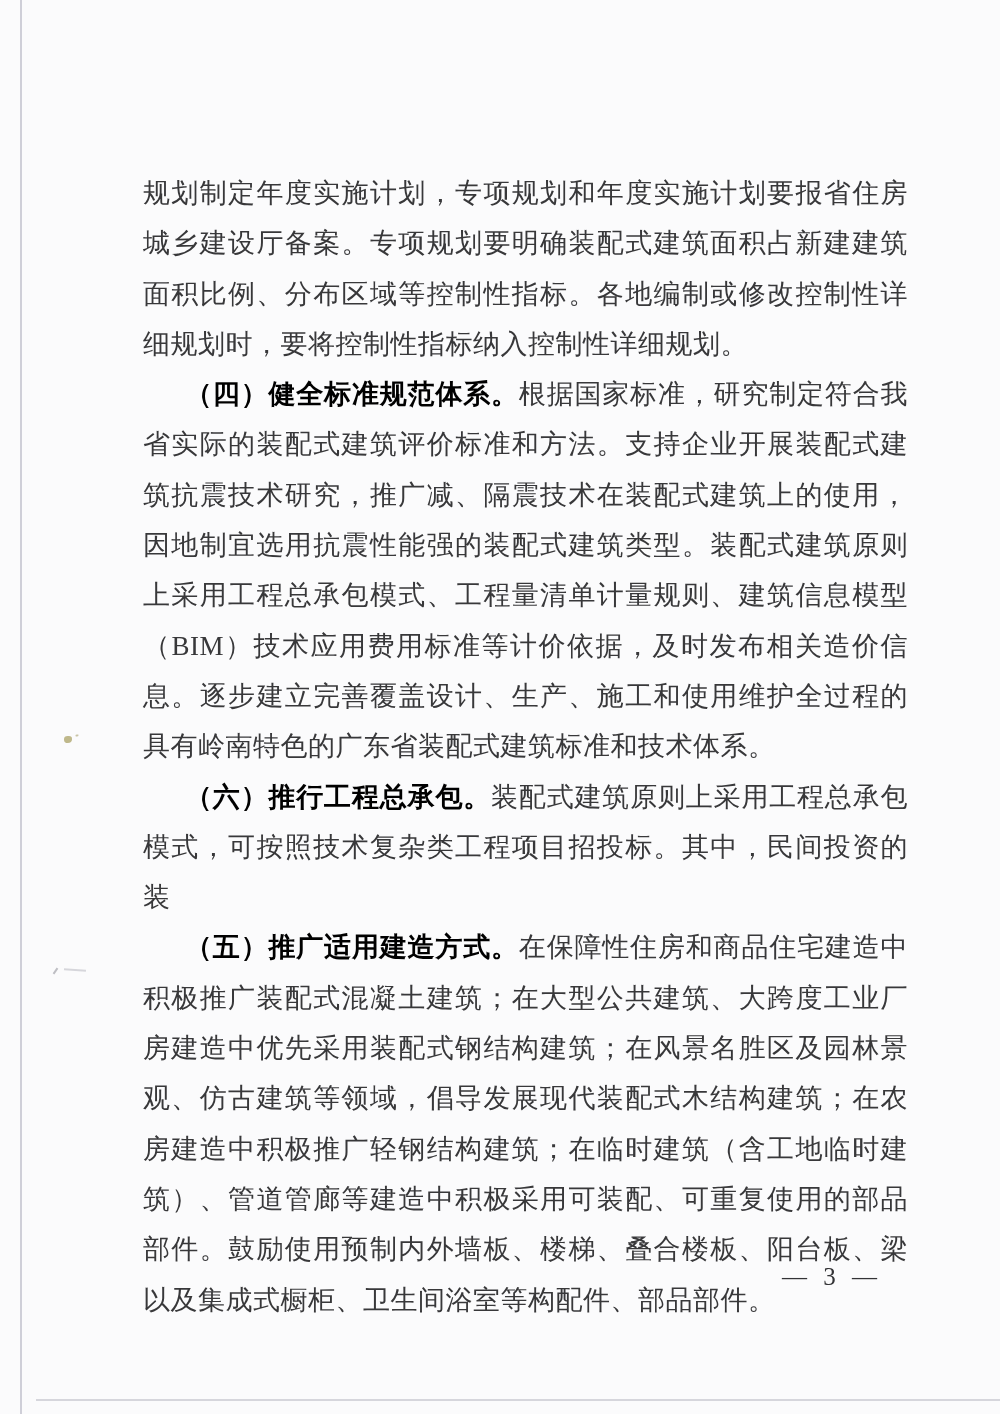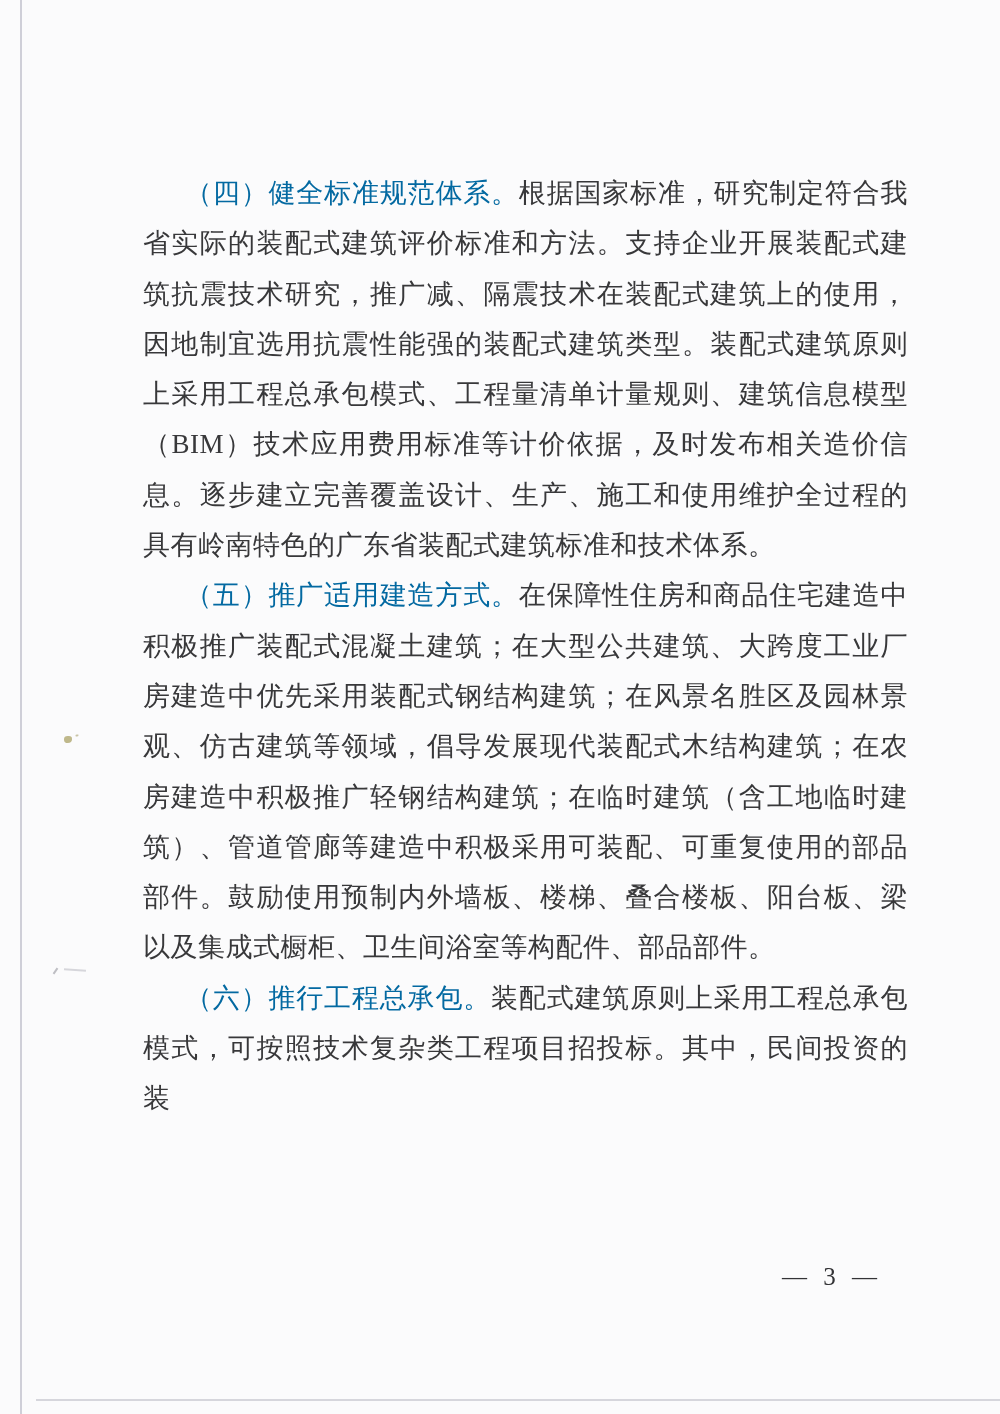--- a/index.html
+++ b/index.html
@@ -86,22 +86,22 @@
   .text-block p.para {
     margin: 0;
     line-height: 50.3px;
     text-align: justify;
     text-justify: inter-ideograph;
   }
   .text-block p.para.indent {
     text-indent: 42px;
   }
   .seg-bold {
-    font-weight: normal;
-    color: #0369a1;
+    font-weight: bold;
+    color: #000000;
   }
   .page-number {
     position: absolute;
     left: 782px;
     top: 1263px;
     color: #333336;
     font-size: 25px;
     letter-spacing: 5px;
     white-space: nowrap;
   }
@@ -109,19 +109,20 @@
 </head>
 <body>
 
 <div class="page">
   <div class="edge-line-left"></div>
   <div class="edge-line-bottom"></div>
   <div class="speck-dot"></div>
   <div class="pencil-mark"></div>
 
   <main class="text-block">
+      <p class="para"><span>规划制定年度实施计划，专项规划和年度实施计划要报省住房城乡建设厅备案。专项规划要明确装配式建筑面积占新建建筑面积比例、分布区域等控制性指标。各地编制或修改控制性详细规划时，要将控制性指标纳入控制性详细规划。</span></p>
       <p class="para indent"><span class="seg-bold">（四）健全标准规范体系。</span><span>根据国家标准，研究制定符合我省实际的装配式建筑评价标准和方法。支持企业开展装配式建筑抗震技术研究，推广减、隔震技术在装配式建筑上的使用，因地制宜选用抗震性能强的装配式建筑类型。装配式建筑原则上采用工程总承包模式、工程量清单计量规则、建筑信息模型（BIM）技术应用费用标准等计价依据，及时发布相关造价信息。逐步建立完善覆盖设计、生产、施工和使用维护全过程的具有岭南特色的广东省装配式建筑标准和技术体系。</span></p>
+      <p class="para indent"><span class="seg-bold">（六）推行工程总承包。</span><span>装配式建筑原则上采用工程总承包模式，可按照技术复杂类工程项目招投标。其中，民间投资的装</span></p>
       <p class="para indent"><span class="seg-bold">（五）推广适用建造方式。</span><span>在保障性住房和商品住宅建造中积极推广装配式混凝土建筑；在大型公共建筑、大跨度工业厂房建造中优先采用装配式钢结构建筑；在风景名胜区及园林景观、仿古建筑等领域，倡导发展现代装配式木结构建筑；在农房建造中积极推广轻钢结构建筑；在临时建筑（含工地临时建筑）、管道管廊等建造中积极采用可装配、可重复使用的部品部件。鼓励使用预制内外墙板、楼梯、叠合楼板、阳台板、梁以及集成式橱柜、卫生间浴室等构配件、部品部件。</span></p>
-      <p class="para indent"><span class="seg-bold">（六）推行工程总承包。</span><span>装配式建筑原则上采用工程总承包模式，可按照技术复杂类工程项目招投标。其中，民间投资的装</span></p>
     </main>
 
   <div class="page-number">— 3 —</div>
 </div>
 
 </body></html>

